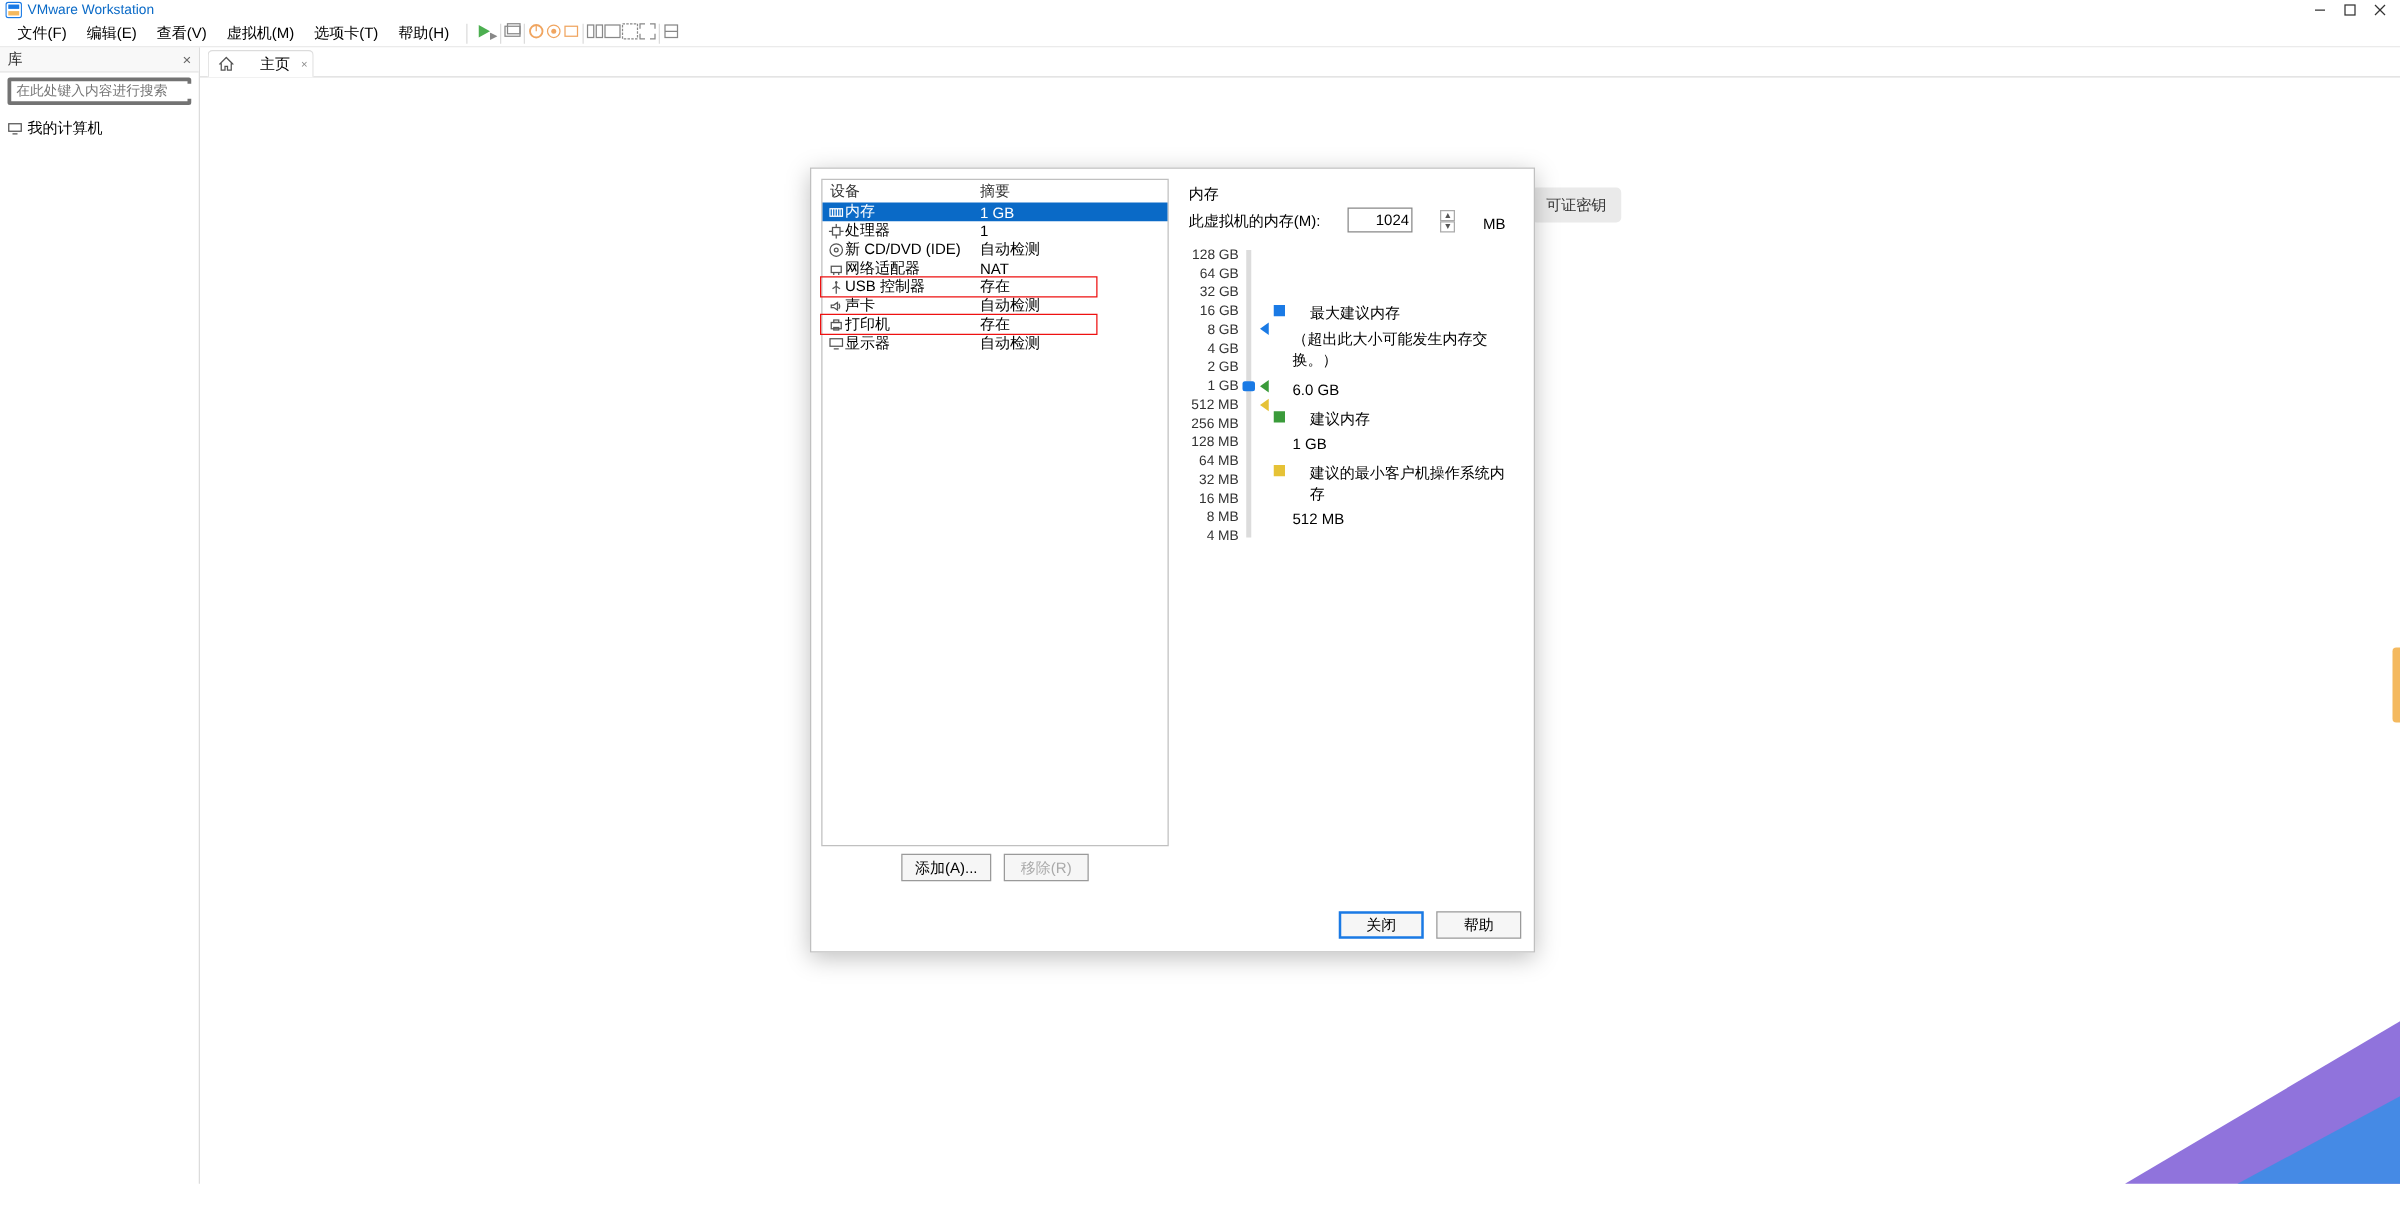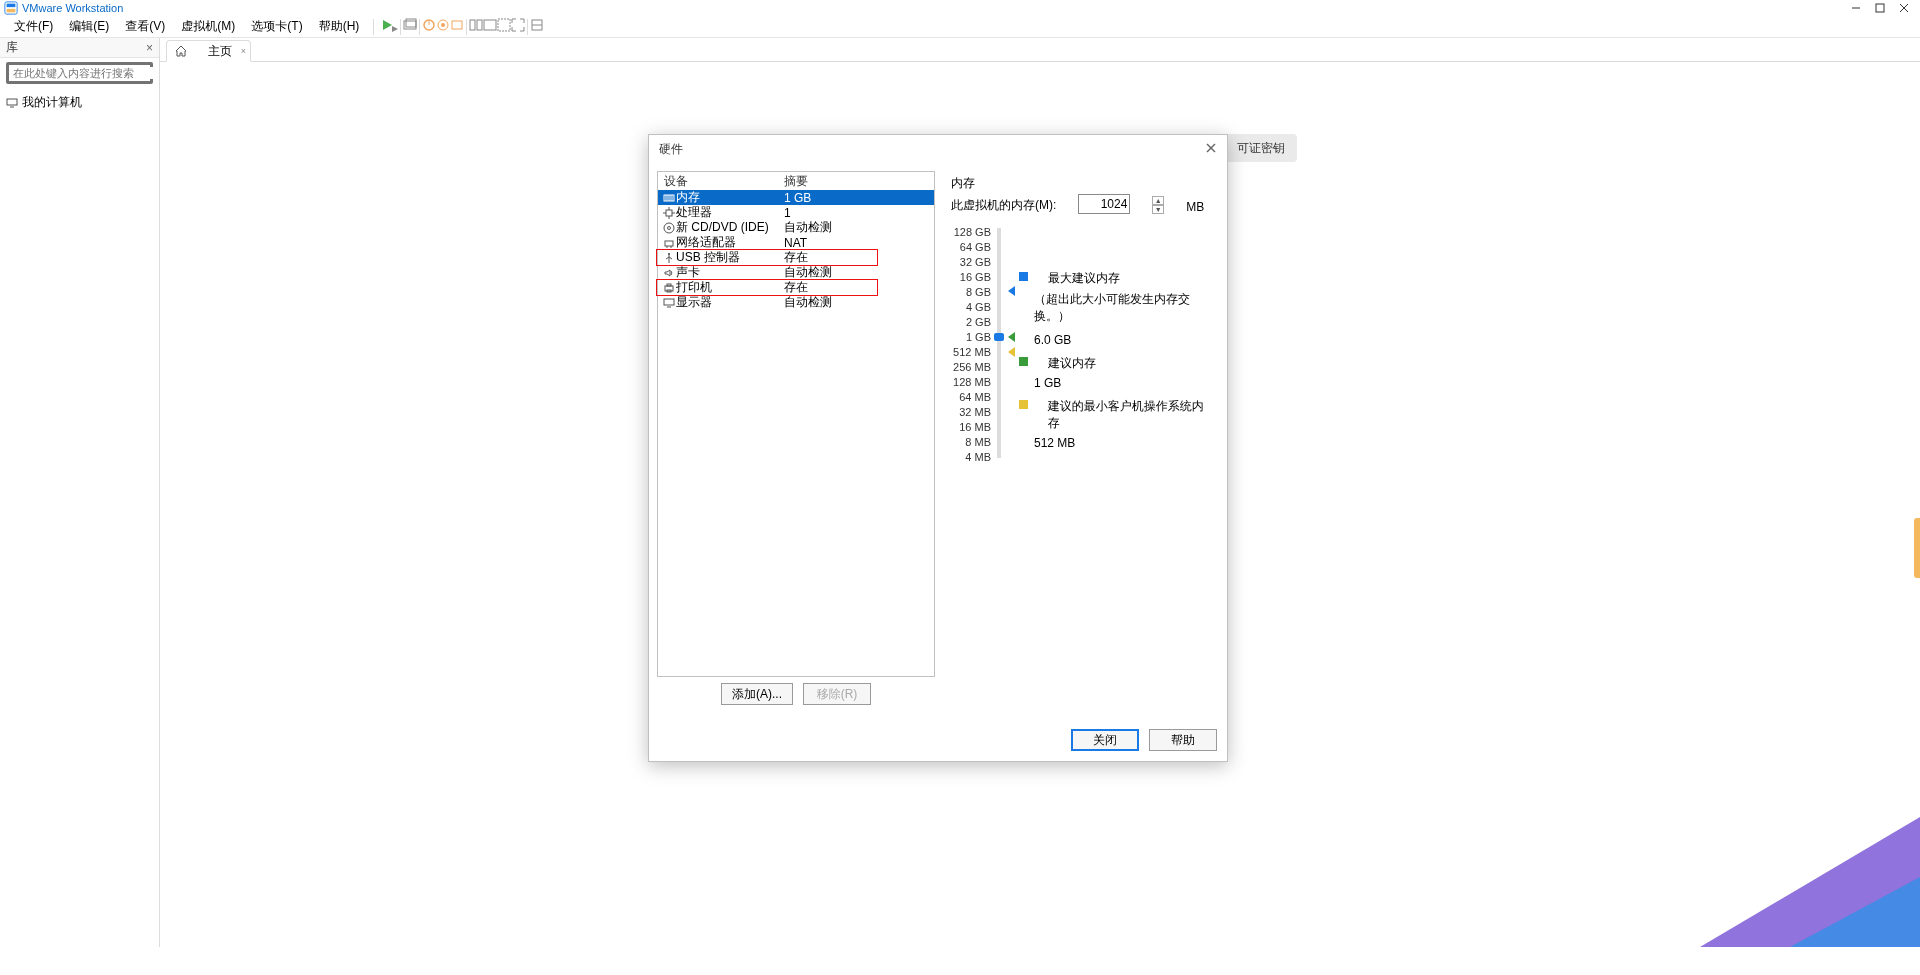--- a/index.html
+++ b/index.html
@@ -22,21 +22,21 @@
 .search-box { margin: 4px 6px; height: 22px; border: 3px solid #737373; border-radius: 2px; display: flex; align-items: center; padding: 0 4px; }
 .search-box input { border: none; outline: none; flex: 1; font-size: 11px; color: #999; }
 .tree { padding: 4px 6px; }
 .tree-item { display: flex; align-items: center; gap: 4px; padding: 2px 0; color: #000; }
 
 .main-area { flex: 1; position: relative; background: #fff; }
 .tab-strip { height: 24px; display: flex; align-items: flex-end; padding-left: 6px; border-bottom: 1px solid #dcdcdc; }
 .tab { height: 22px; padding: 0 18px 0 8px; display: flex; align-items: center; gap: 21px; border: 1px solid #dcdcdc; border-bottom: 1px solid #fff; margin-bottom: -1px; border-radius: 4px 4px 0 0; position: relative; background: #fff; justify-content: space-between; }
 .tab .tab-x { position: absolute; right: 4px; color: #888; font-size: 9px; }
 
-.license-hint { position: absolute; left: 1065px; top: 96px; height: 28px; padding: 0 12px; display: flex; align-items: center; background: #eaeaea; border-radius: 4px; color: #333; }
+.license-hint { position: absolute; left: 1065px; top: 112px; height: 28px; padding: 0 12px; display: flex; align-items: center; background: #eaeaea; border-radius: 4px; color: #333; }
 
 
 .dialog { position: absolute; left: 488px; top: 96px; width: 580px; height: 628px; background: #fff; border: 1px solid #c0c0c0; box-shadow: 0 4px 18px rgba(0,0,0,.25); display: flex; flex-direction: column; }
 .dialog-title { height: 28px; display: flex; align-items: center; padding: 0 10px; font-size: 12px; color: #333; }
 .dialog-title .dclose { margin-left: auto; color: #666; }
 .dialog-body { flex: 1; display: flex; padding: 8px; gap: 10px; }
 
 .device-list { width: 278px; border: 1px solid #c0c0c0; display: flex; flex-direction: column; }
 .list-header { display: flex; height: 18px; align-items: center; padding: 0 6px; color: #333; }
 .list-header .col-name { width: 120px; }
@@ -204,29 +204,20 @@
         <span>主页</span>
         <span class="tab-x">×</span>
       </div>
     </div>
 
     <div class="license-hint">
       <span>可证密钥</span>
     </div>
 
     <div class="dialog">
-      <div class="dialog-title">
-        <span>硬件</span>
-        <span class="dclose">
-          <svg width="12" height="12" viewBox="0 0 12 12">
-              <line x1="2" y1="2" x2="10" y2="10" stroke="#666" stroke-width="1.4"></line>
-              <line x1="10" y1="2" x2="2" y2="10" stroke="#666" stroke-width="1.4"></line>
-            </svg>
-        </span>
-      </div>
 
       <div class="dialog-body">
 
         <div style="display:flex;flex-direction:column;">
           <div class="device-list" style="flex:1">
             <div class="list-header">
               <span class="col-name">设备</span>
               <span>摘要</span>
             </div>
             <div id="device-rows">

